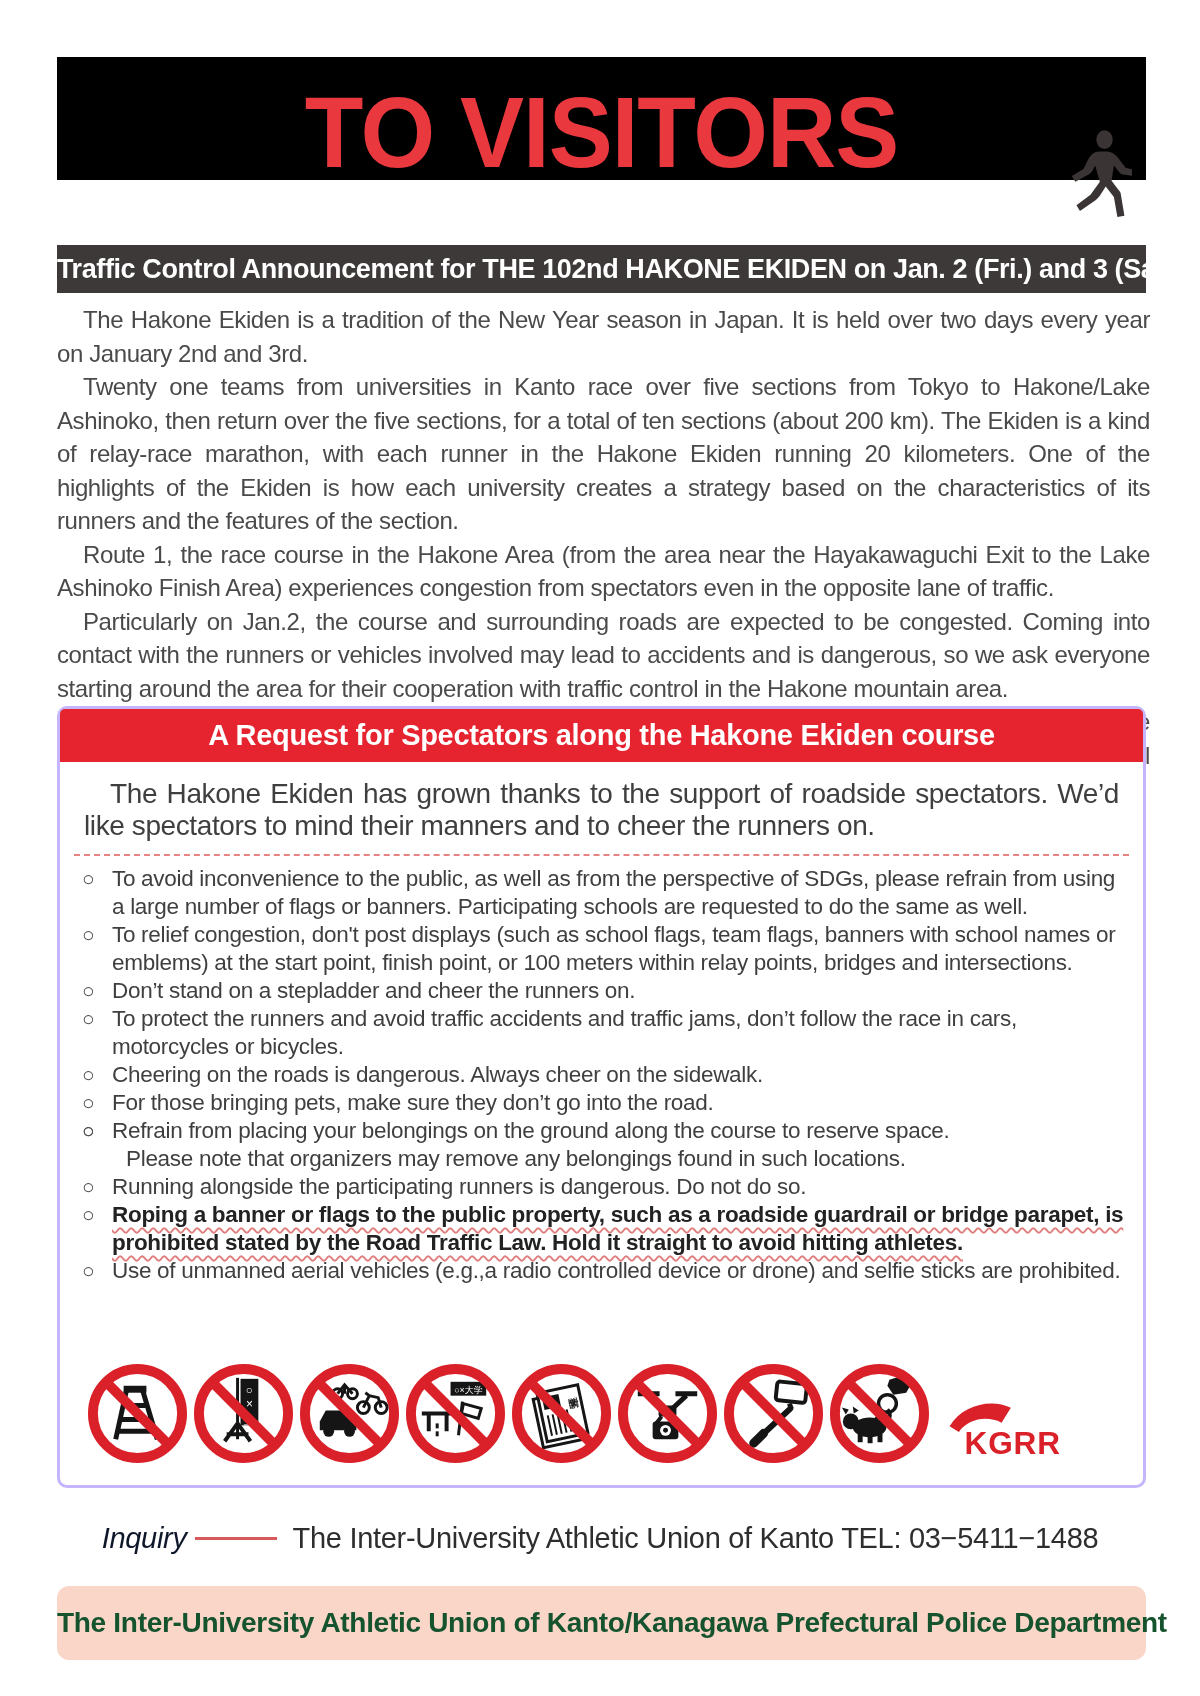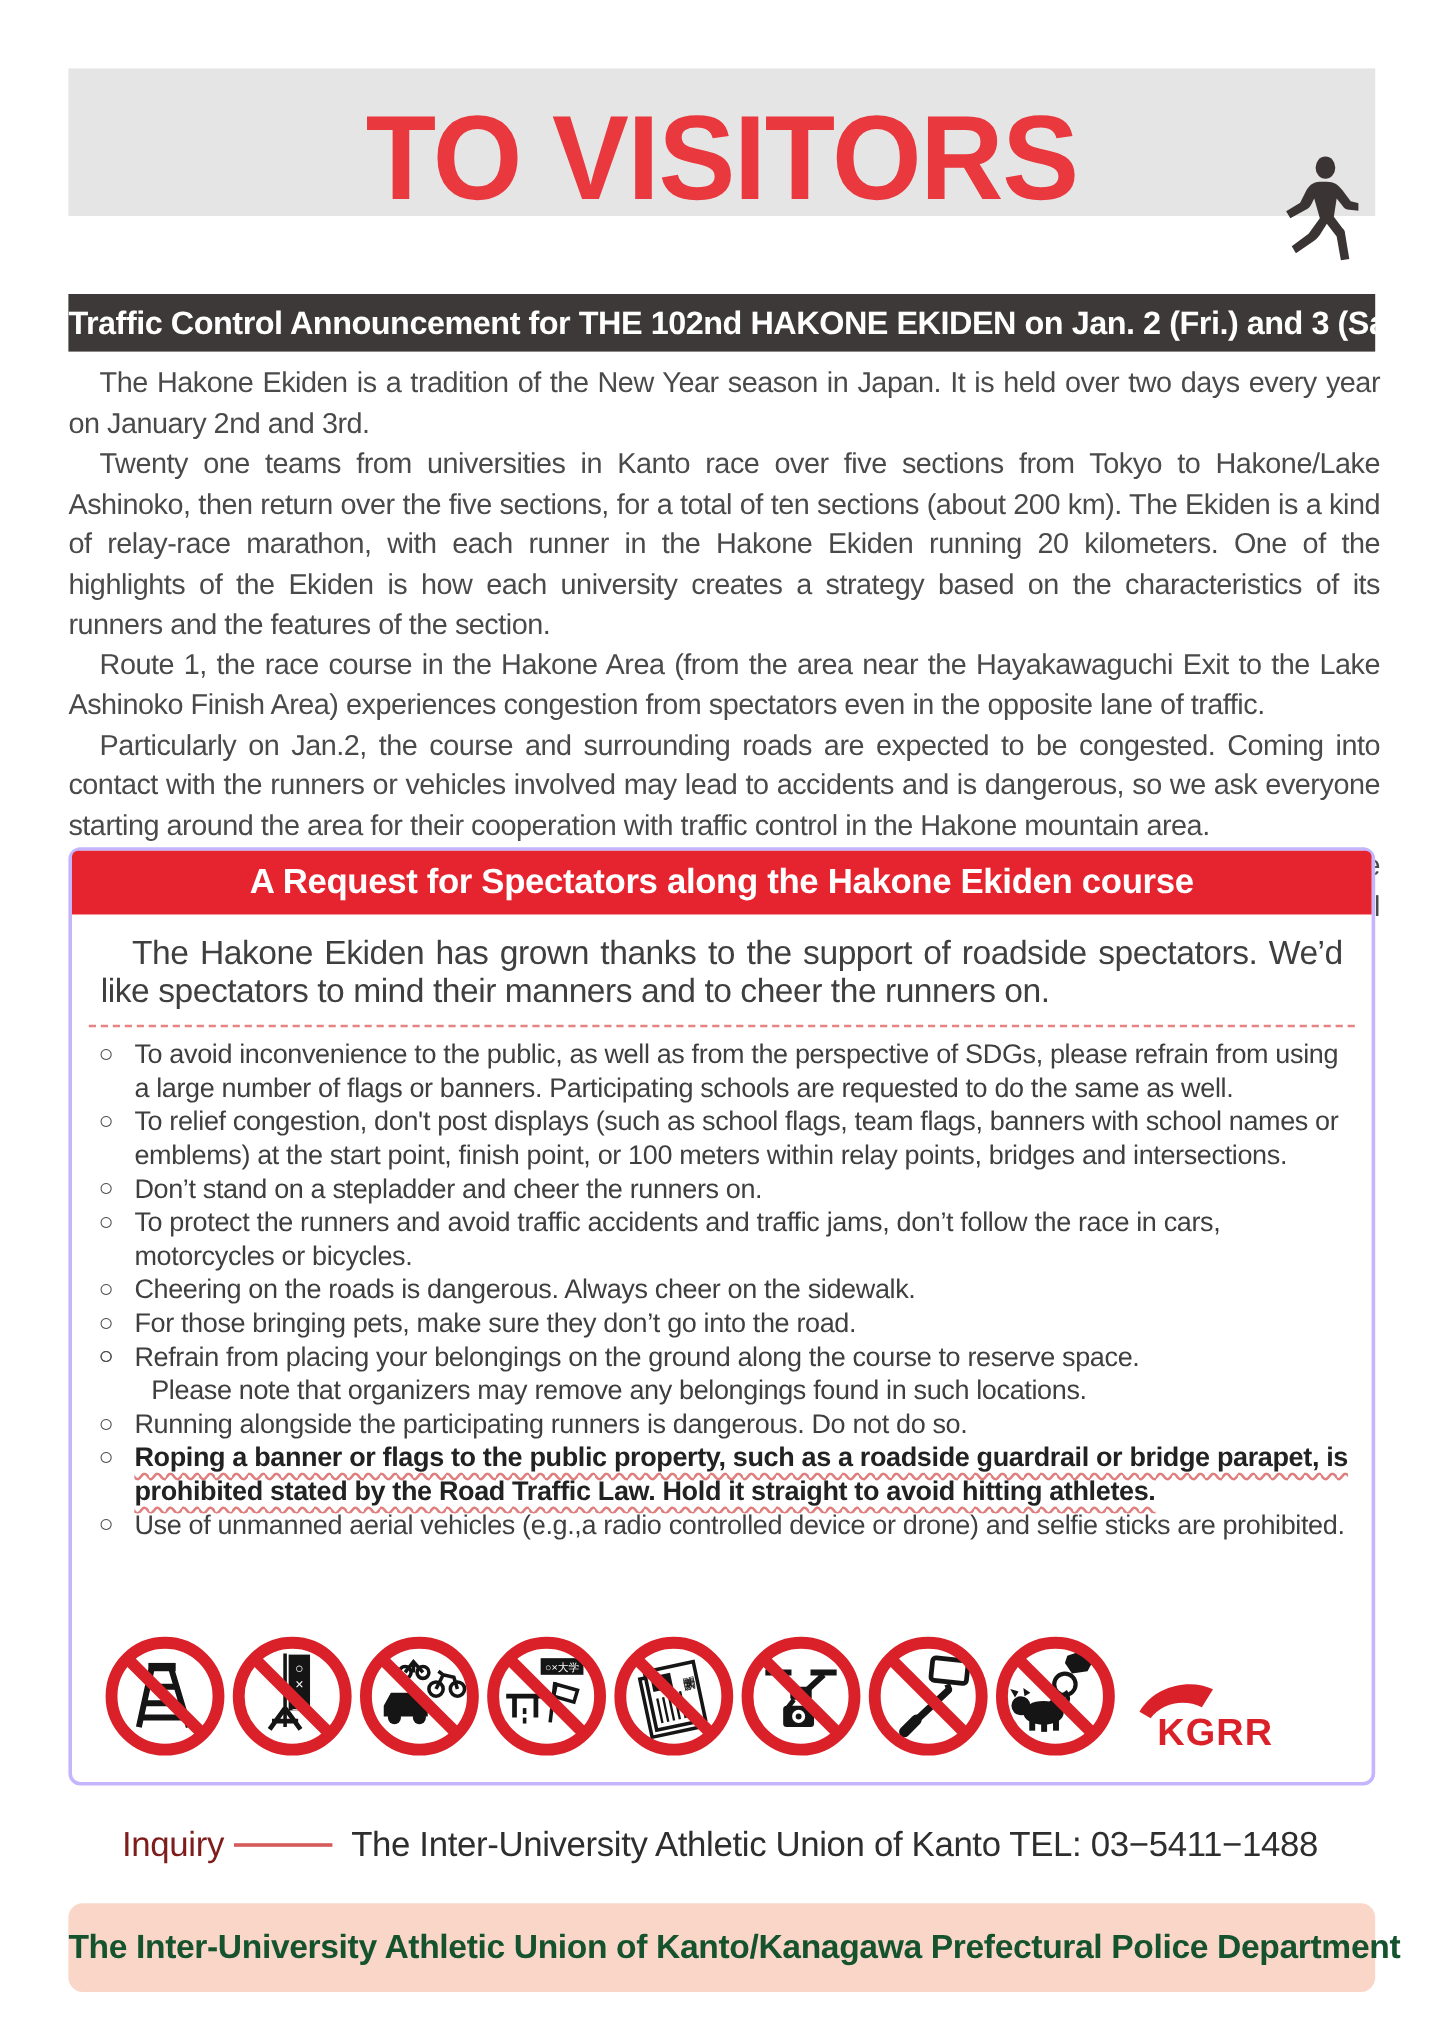--- a/index.html
+++ b/index.html
@@ -4,21 +4,21 @@
 <style>
   html,body { margin:0; padding:0; background:#ffffff; }
   .page {
     position:relative; width:1200px; height:1696px; background:#ffffff;
     font-family:"Liberation Sans", sans-serif; overflow:hidden;
   }
 
   
   .header-pink {
     position:absolute; left:57px; top:57px; width:1089px; height:123px;
-    background:#e5e5e5;
+    background:#000000;
   }
   .page-title {
     margin:0; padding-top:18px; text-align:center;
     font-size:96px; font-weight:bold; color:#e9383e;
     letter-spacing:-1px; transform:scaleY(1.04); transform-origin:top center;
   }
   .runner { position:absolute; left:1056px; top:128px; width:76px; height:117px; }
 
   .banner-dark {
     position:absolute; left:57px; top:245px; width:1089px; height:48px;
@@ -70,21 +70,21 @@
     display:flex; align-items:center;
   }
   .picto-icon { width:103px; height:103px; margin-right:3px; flex:none; }
   .korr-logo { width:130px; height:66px; margin-left:10px; margin-top:34px; flex:none; }
 
   
   .inquiry {
     position:absolute; left:0; top:1522px; width:1200px; text-align:center;
     font-size:29px; color:#2e2e2e; letter-spacing:-0.3px; white-space:nowrap;
   }
-  .inq-label { color:#7f1d1d; }
+  .inq-label { color:#0f172a;font-style:italic; }
   .inq-dash { display:inline-block; width:82px; height:3px; background:#d65a5a; vertical-align:middle; margin:0 16px 4px 8px; }
 
   .footer-bar {
     position:absolute; left:57px; top:1586px; width:1089px; height:74px;
     background:#fad6c8; border-radius:12px; text-align:center; line-height:74px;
     font-size:28px; font-weight:bold; color:#14532d; letter-spacing:-0.3px; white-space:nowrap;
   }
 
   svg text { font-family:"Liberation Sans", sans-serif; }
   .vtext { writing-mode:vertical-rl; }

